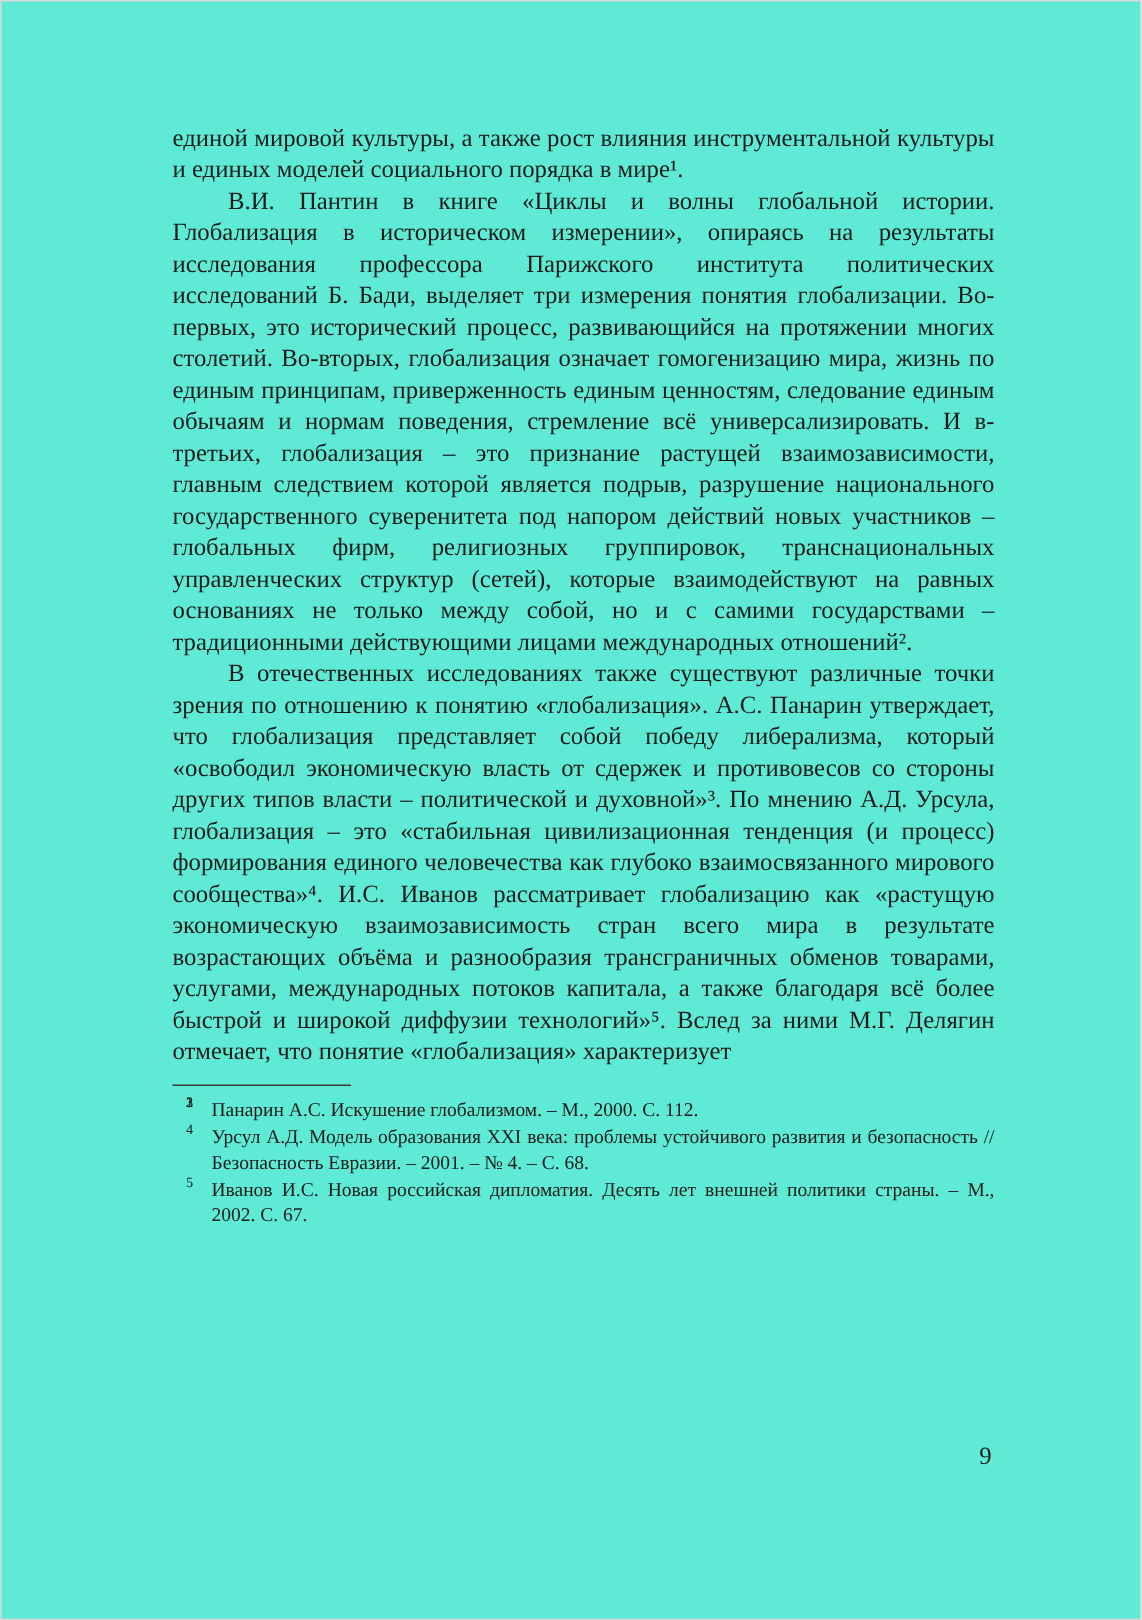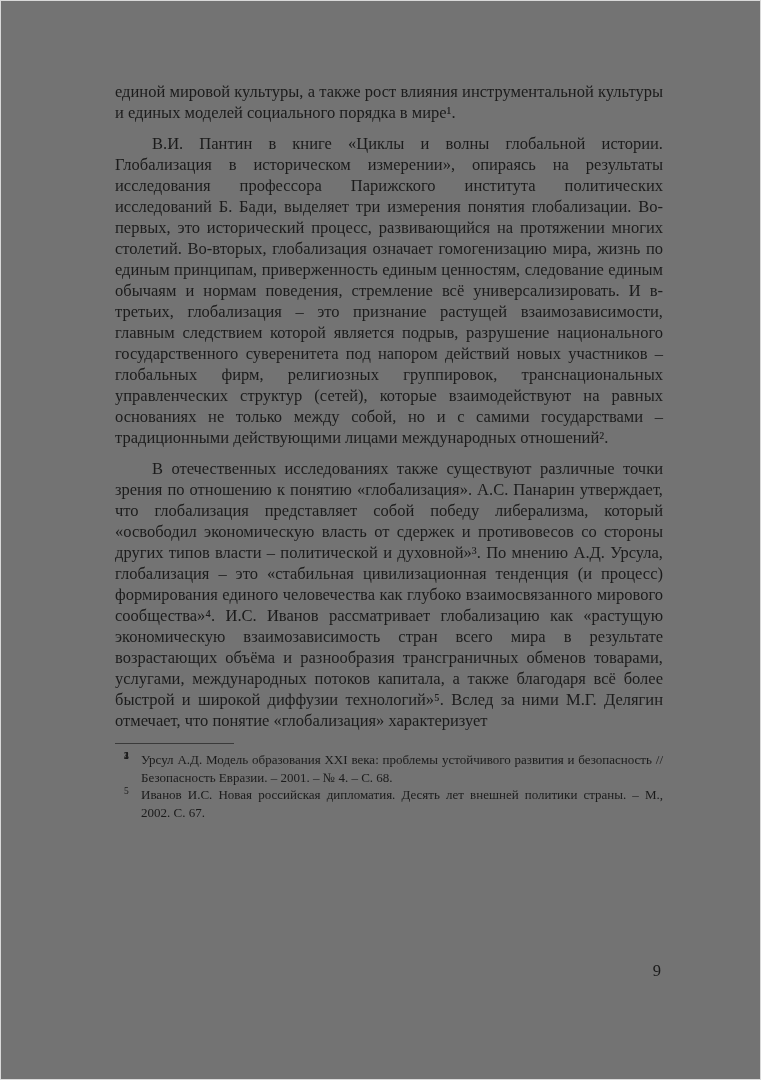--- a/index.html
+++ b/index.html
@@ -5,21 +5,21 @@
   html, body {
     margin: 0;
     padding: 0;
     background: #ffffff;
   }
   .page {
     position: relative;
     width: 761px;
     height: 1080px;
     margin: 0 auto;
-    background: #737373;
+    background: #5eead4;
     border: 1px solid #d9d9d9;
     box-sizing: border-box;
     overflow: hidden;
     font-family: "Liberation Serif", "DejaVu Serif", serif;
     color: #1b1b1b;
   }
   .content {
     position: absolute;
     left: 114px;
     top: 80px;
@@ -27,21 +27,20 @@
   }
   .para {
     margin: 0;
     font-size: 16.5px;
     line-height: 21px;
     text-align: justify;
     text-justify: inter-word;
   }
   .para.indent {
     text-indent: 37px;
-    margin-top: 10px;
   }
   .footnotes {
     margin-top: 12px;
   }
   .fn-rule {
     width: 119px;
     border-top: 1px solid #3a3a3a;
     margin: 0 0 7px 0;
     height: 0;
   }
@@ -84,20 +83,21 @@
       <div class="footnote">
         <span class="fn-num">1</span>
       </div>
 
       <div class="footnote">
         <span class="fn-num">2</span>
       </div>
 
       <div class="footnote">
         <span class="fn-num">3</span>
+        <span class="fn-text">Панарин А.С. Искушение глобализмом. – М., 2000. С. 112.</span>
       </div>
 
       <div class="footnote">
         <span class="fn-num">4</span>
         <span class="fn-text">Урсул А.Д. Модель образования XXI века: проблемы устойчивого развития и безопасность // Безопасность Евразии. – 2001. – № 4. – С. 68.</span>
       </div>
 
       <div class="footnote">
         <span class="fn-num">5</span>
         <span class="fn-text">Иванов И.С. Новая российская дипломатия. Десять лет внешней политики страны. – М., 2002. С. 67.</span>

